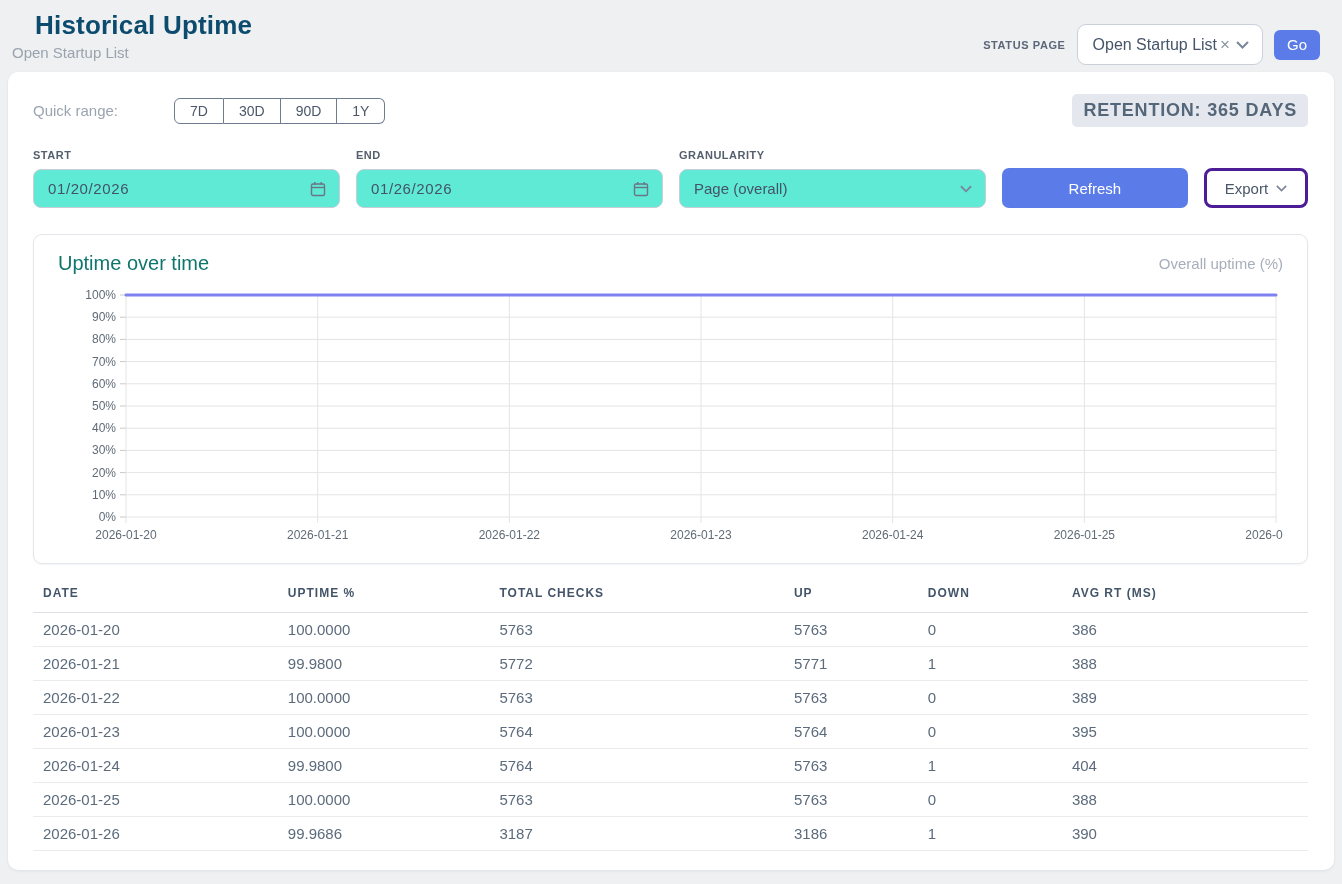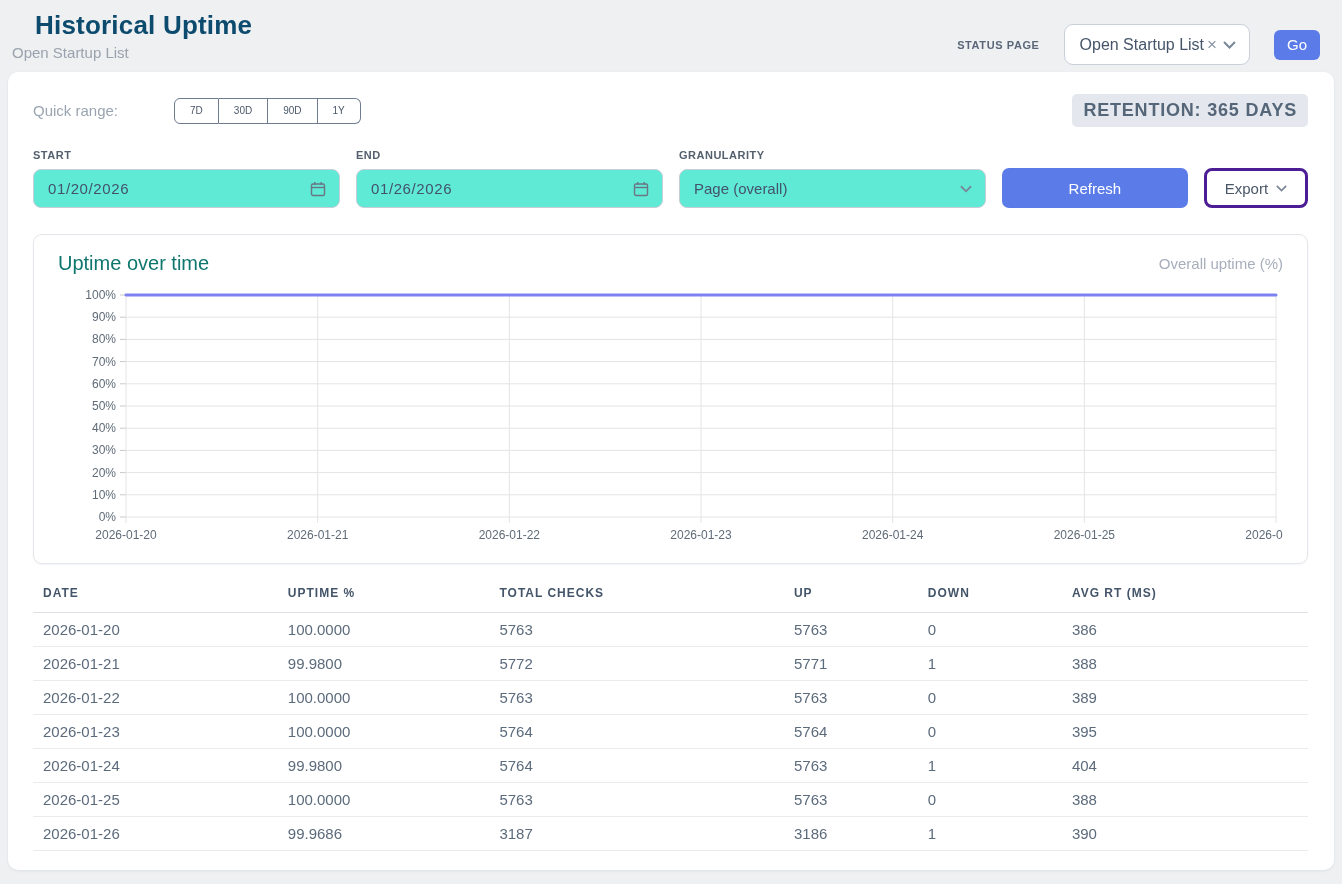--- a/index.html
+++ b/index.html
@@ -10,21 +10,21 @@
     color:#3d4c5e;
     overflow:hidden;
   }
   
   .topbar {
     display:flex; justify-content:space-between; align-items:flex-start;
     padding:10px 22px 0 12px; height:70px;
   }
   .page-title { font-size:26px; font-weight:600; color:#0c4a6e; letter-spacing:.2px;margin-left:23px; }
   .page-subtitle { font-size:15px; color:#9aa3ad; margin-top:3px; }
-  .status-group { display:flex; align-items:center; gap:24px; margin-top:14px; }
+  .status-group { display:flex; align-items:center; gap:11px; margin-top:14px; }
   .small-label {
     font-size:11px; font-weight:600; letter-spacing:.6px; color:#5b6778;
     text-transform:uppercase;
   }
   .select-box {
     display:flex; align-items:center; gap:6px;
     height:41px; padding:0 13px 0 15px;
     background:#fff; border:1px solid #c9d0da; border-radius:9px;
     font-size:16px; color:#46556a; cursor:pointer; min-width:179px;
   }
@@ -39,21 +39,21 @@
   .main-card {
     margin:2px 8px 0 8px; background:#fff; border-radius:10px;
     box-shadow:0 1px 3px rgba(25,39,60,.08);
     padding:22px 26px 14px 25px; height:798px;
   }
   .quick-row { display:flex; align-items:center;gap:40px; }
   .quick-label { font-size:15px; color:#9aa5b1; margin-right:16px; }
   .btn-group { display:flex; }
   .btn-group button {
     background:#fff; border:1px solid #6e7c8f; border-left-width:0;
-    font-size:10px; color:#4a5768; font-family:inherit;
+    font-size:14px; color:#4a5768; font-family:inherit;
     height:26px; padding:0 15px; cursor:pointer;
   }
   .btn-group button:first-child { border-left-width:1px; border-radius:6px 0 0 6px; }
   .btn-group button:last-child { border-radius:0 6px 6px 0; }
   .badge {
     margin-left:auto; background:#e4e8ee; color:#566679;
     font-size:18px; font-weight:700; letter-spacing:.8px;
     padding:6px 11px; border-radius:5px;
   }
   

